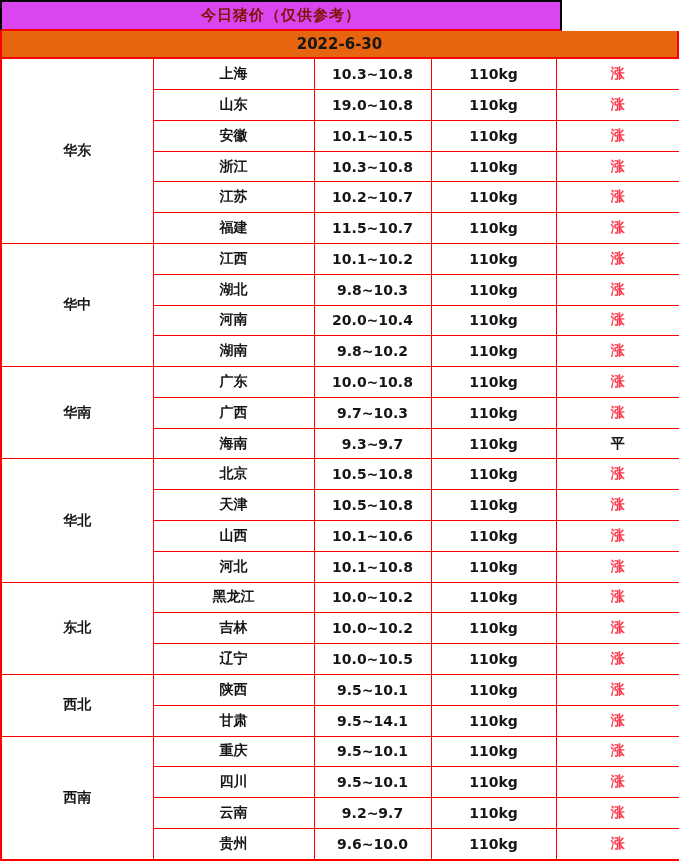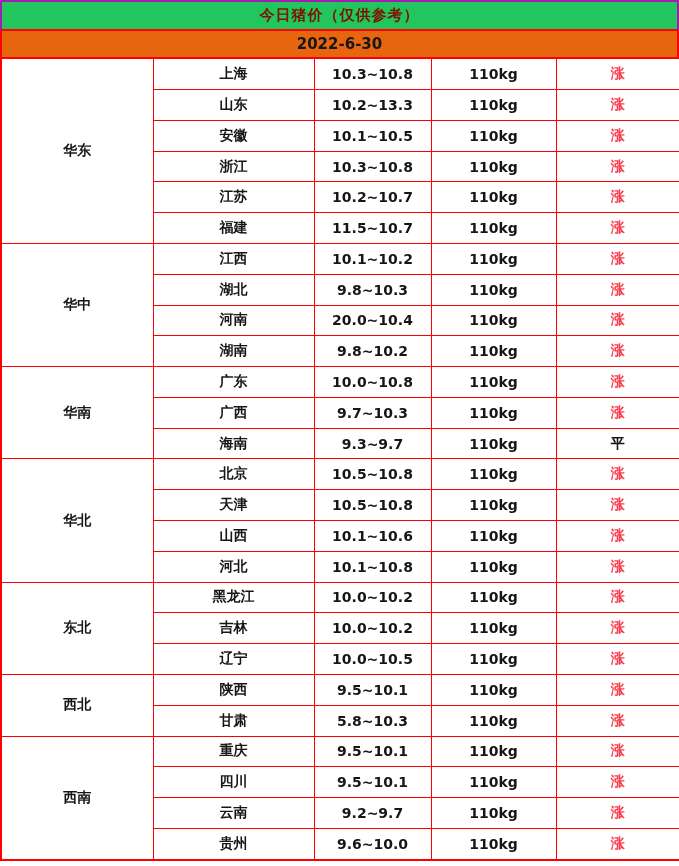--- a/index.html
+++ b/index.html
@@ -7,24 +7,24 @@
   .sheet {
     position: relative;
     width: 679px;
     height: 866px;
     background: #ffffff;
     box-sizing: border-box;
     overflow: hidden;
   }
   .title-bar {
     box-sizing: border-box;
-    width: 679px;
+    width: 562px;
     height: 31px;
-    background: #22c55e;
-    border: 2px solid #a21caf;
+    background: #d946ef;
+    border: 2px solid #000000;
     border-bottom: 2px solid #fe0000;
     display: flex;
     align-items: center;
     justify-content: center;
     color: #7d1300;
     font-size: 15px;
     font-weight: bold;
     letter-spacing: 1px;
   }
   .date-bar {
@@ -88,21 +88,21 @@
     <tbody>
         <tr>
           <td class="region-cell" rowspan="6">华东</td>
           <td class="province-cell">上海</td>
           <td class="price-cell">10.3~10.8</td>
           <td class="weight-cell">110kg</td>
           <td class="status-cell trend-up">涨</td>
         </tr>
         <tr>
           <td class="province-cell">山东</td>
-          <td class="price-cell">10.2~13.3</td>
+          <td class="price-cell">19.0~10.8</td>
           <td class="weight-cell">110kg</td>
           <td class="status-cell trend-up">涨</td>
         </tr>
         <tr>
           <td class="province-cell">安徽</td>
           <td class="price-cell">10.1~10.5</td>
           <td class="weight-cell">110kg</td>
           <td class="status-cell trend-up">涨</td>
         </tr>
         <tr>
@@ -213,21 +213,21 @@
         </tr>
         <tr>
           <td class="region-cell" rowspan="2">西北</td>
           <td class="province-cell">陕西</td>
           <td class="price-cell">9.5~10.1</td>
           <td class="weight-cell">110kg</td>
           <td class="status-cell trend-up">涨</td>
         </tr>
         <tr>
           <td class="province-cell">甘肃</td>
-          <td class="price-cell">5.8~10.3</td>
+          <td class="price-cell">9.5~14.1</td>
           <td class="weight-cell">110kg</td>
           <td class="status-cell trend-up">涨</td>
         </tr>
         <tr>
           <td class="region-cell" rowspan="4">西南</td>
           <td class="province-cell">重庆</td>
           <td class="price-cell">9.5~10.1</td>
           <td class="weight-cell">110kg</td>
           <td class="status-cell trend-up">涨</td>
         </tr>

